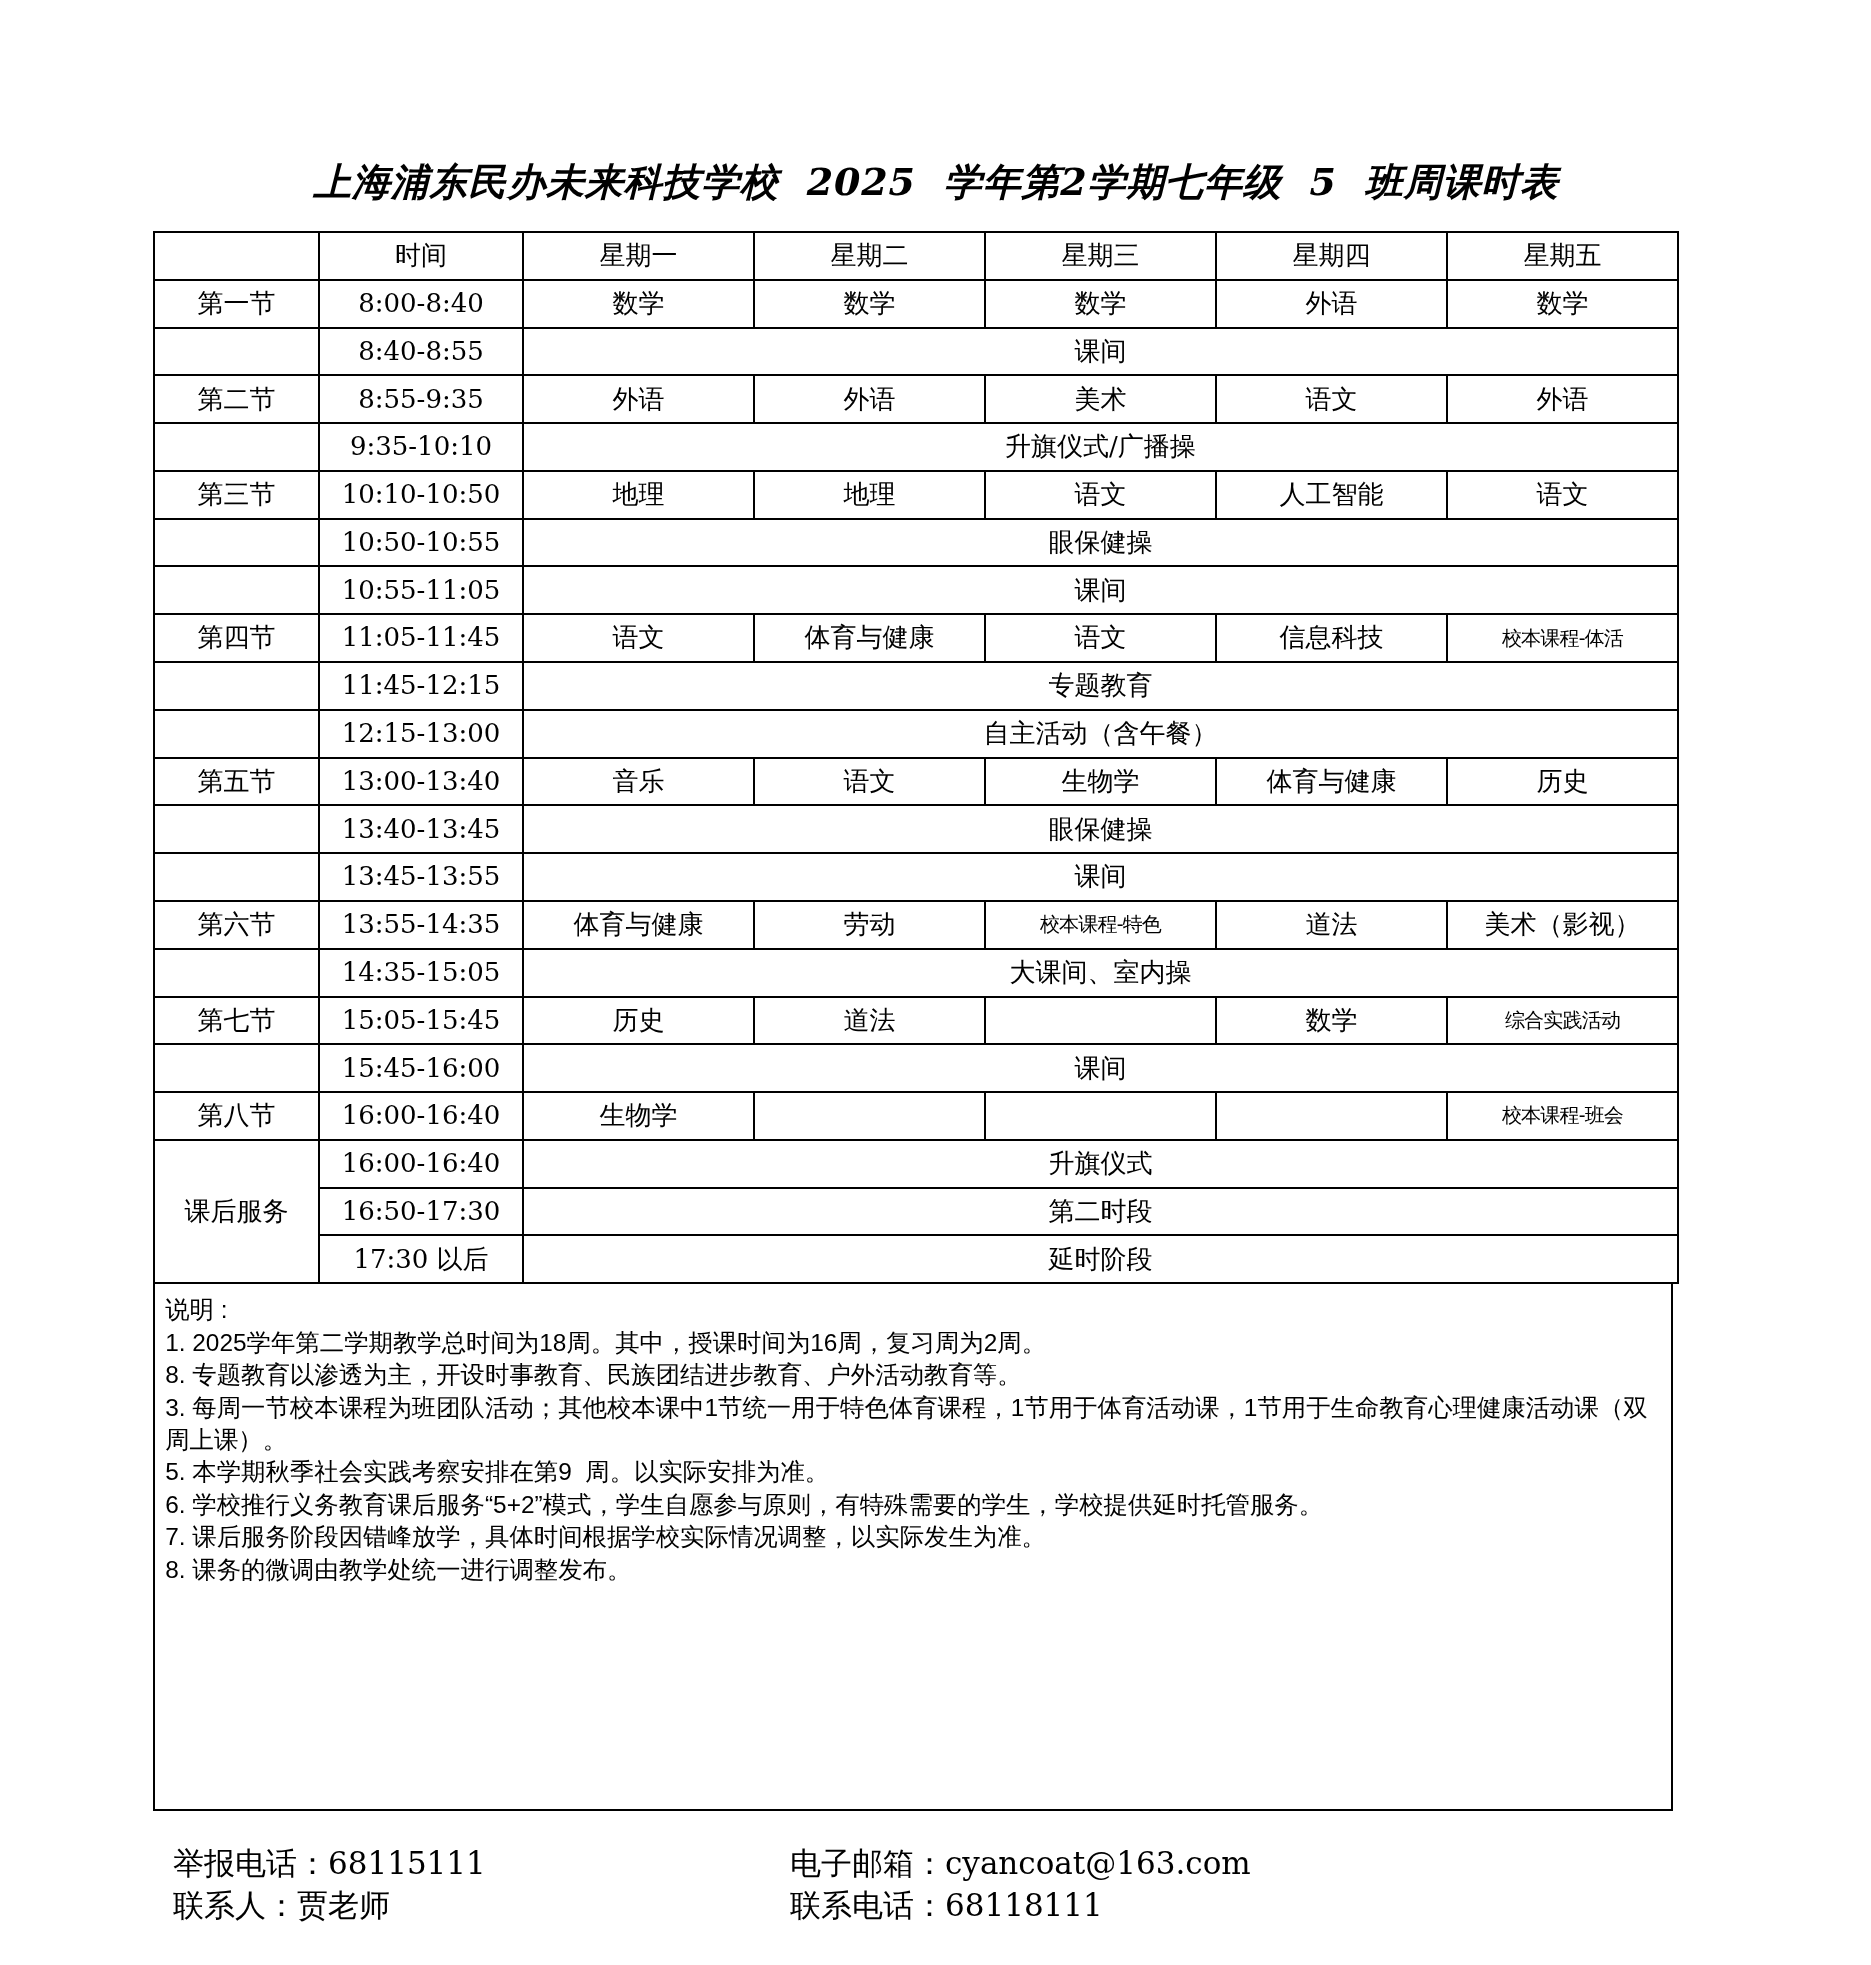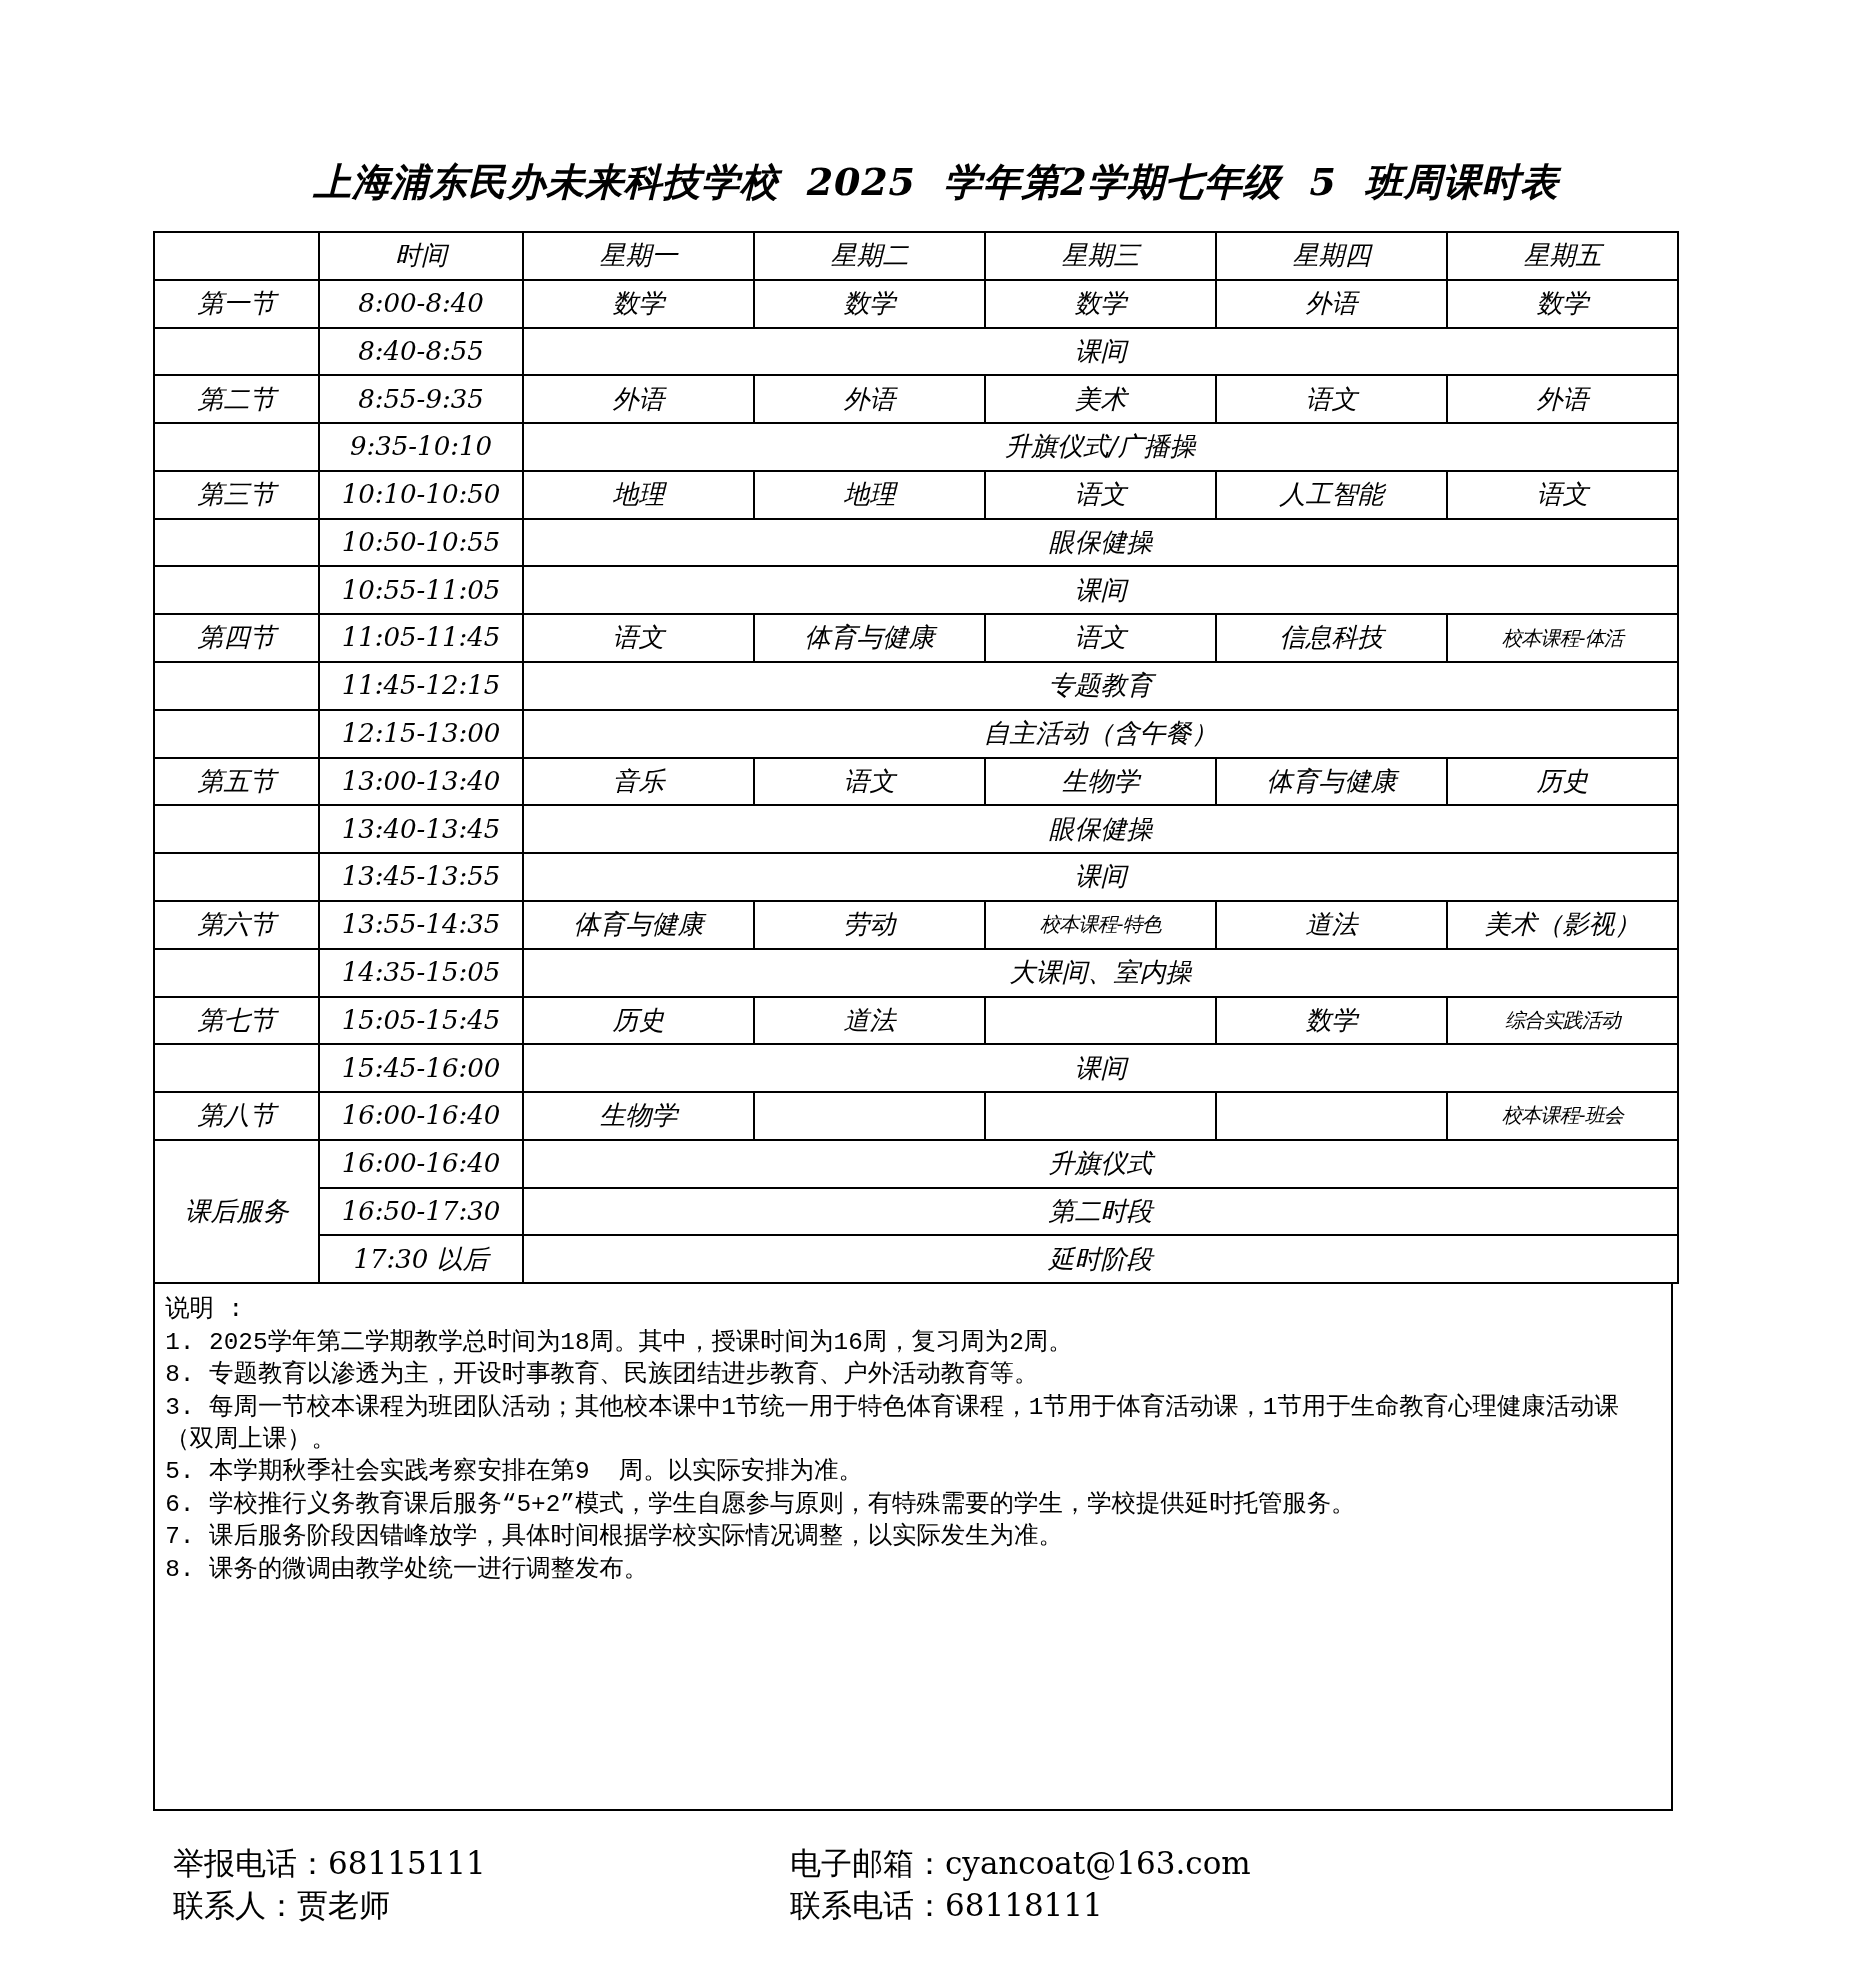--- a/index.html
+++ b/index.html
@@ -37,21 +37,20 @@
     white-space: pre;
     font-style: italic;
   }
 
   
   .timetable-wrap {
     position: absolute;
     left: 153px;
     top: 231px;
     width: 1525px;
-    font-style: italic;
   }
   table.tt {
     border-collapse: collapse;
     table-layout: fixed;
     width: 1525px;
     font-family: "DejaVu Serif", "Liberation Serif", serif;
     font-size: 26px;
   }
   table.tt td {
     border: 2.8px solid #000000;
@@ -72,21 +71,21 @@
   
   .notes-box {
     position: absolute;
     left: 153px;
     top: 1282px;
     width: 1520px;
     height: 529px;
     border: 2.8px solid #000000;
     box-sizing: border-box;
     padding: 10.2px 11.8px 3.9px 10.2px;
-    font-family: Liberation Mono, monospace;
+    font-family: Liberation Sans, sans-serif;
     font-size: 24.4px;
     line-height: 1.33;
   }
   .notes-box .note-line {
     display: block;
     white-space: pre-wrap;
     word-break: break-all;
   }
 
   

